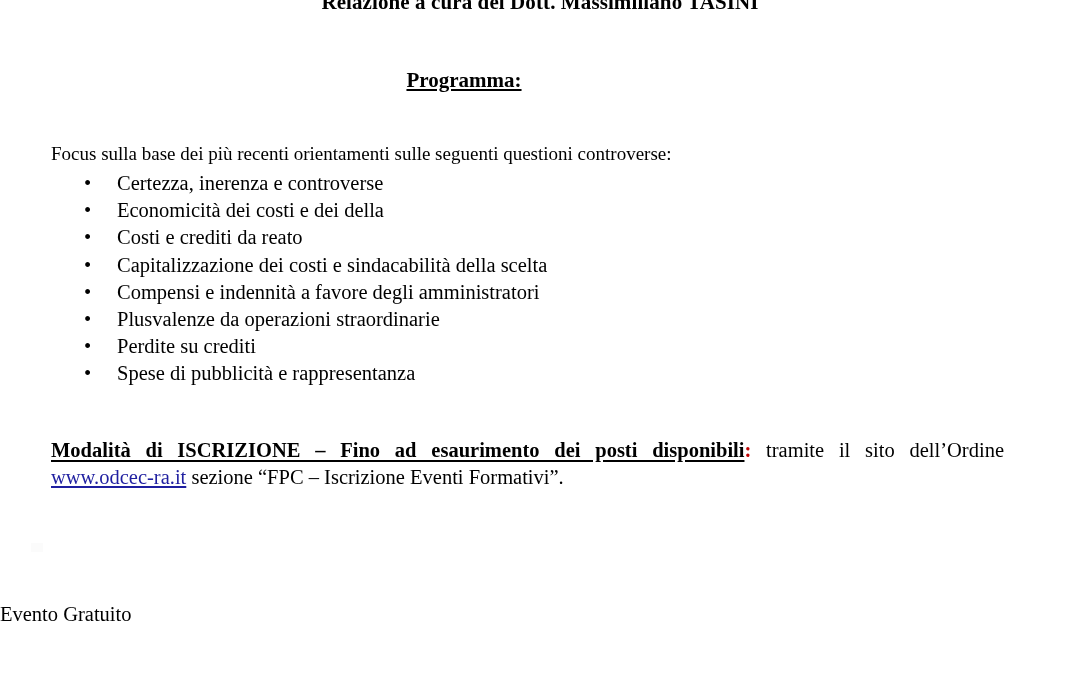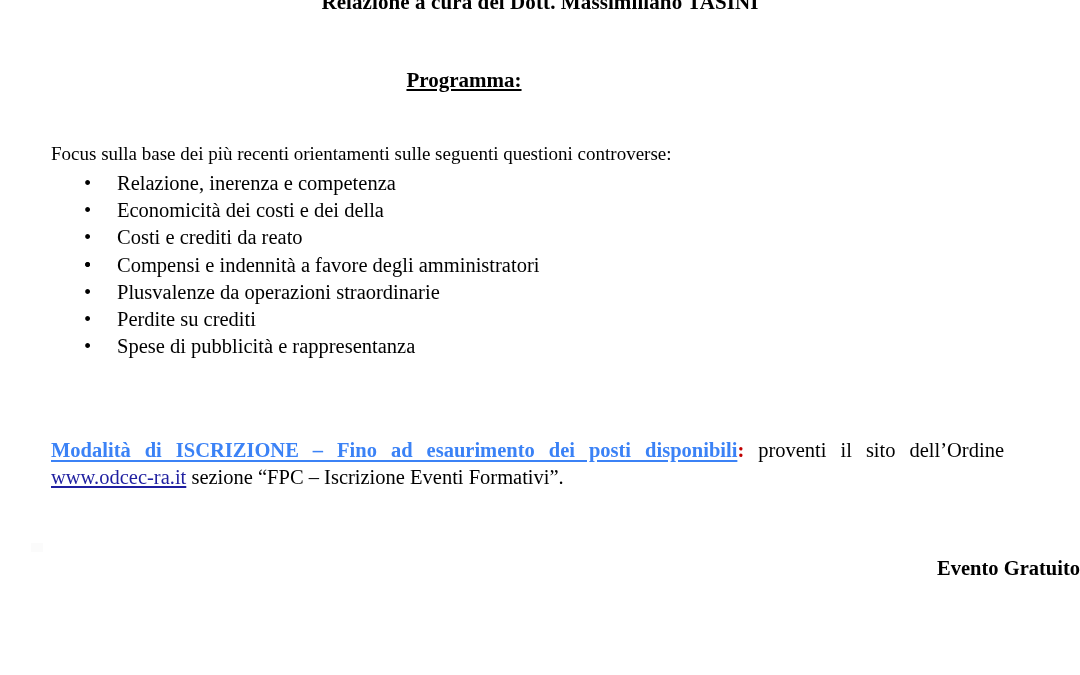--- a/index.html
+++ b/index.html
@@ -91,21 +91,21 @@
     position: absolute;
     top: 437px;
     left: 51px;
     width: 953px;
     font-size: 20.5px;
     line-height: 27px;
     text-align: justify;
     color: #000000;
   }
   .iscrizione .redhead {
-    color: #3b82f6;
+    color: #000000;
     font-weight: bold;
     text-decoration: underline;
     text-underline-offset: 2.5px;
     margin-top: 40px;
   }
   .iscrizione .redcolon {
     color: #C00000;
     font-weight: bold;
   }
   .iscrizione .weblink {
@@ -130,77 +130,78 @@
     top: 543px;
     left: 31px;
     width: 12px;
     height: 9px;
     background: #fbfbfb;
   }
 
   
   .footer {
     position: absolute;
-    top: 557px;
+    top: 603px;
     left: 0;
     width: 1080px;
-    text-align: right;
-    font-weight: bold;
+    text-align: left;
+    font-weight: normal;
     font-size: 20.5px;
   }
 </style>
 </head>
 <body>
 
 <div class="page">
 
   <div class="header-line">Relazione a cura del Dott. Massimiliano TASINI</div>
 
   <div class="programma">
     <span>Programma:</span>
   </div>
 
   <p class="intro">Focus sulla base dei più recenti orientamenti sulle seguenti questioni controverse:</p>
 
   <ul class="bullets">
     <li>
       <span class="bullet-marker">•</span>
-      <span>Relazione, inerenza e competenza</span>
+      <span>Certezza, inerenza e controverse</span>
     </li>
     <li>
       <span class="bullet-marker">•</span>
       <span>Economicità dei costi e dei della</span>
     </li>
     <li>
       <span class="bullet-marker">•</span>
       <span>Costi e crediti da reato</span>
     </li>
     <li>
       <span class="bullet-marker">•</span>
+      <span>Capitalizzazione dei costi e sindacabilità della scelta</span>
     </li>
     <li>
       <span class="bullet-marker">•</span>
       <span>Compensi e indennità a favore degli amministratori</span>
     </li>
     <li>
       <span class="bullet-marker">•</span>
       <span>Plusvalenze da operazioni straordinarie</span>
     </li>
     <li>
       <span class="bullet-marker">•</span>
       <span>Perdite su crediti</span>
     </li>
     <li>
       <span class="bullet-marker">•</span>
       <span>Spese di pubblicità e rappresentanza</span>
     </li>
   </ul>
 
   <div class="iscrizione">
-    <span class="line1"><span class="redhead">Modalità di ISCRIZIONE – Fino ad esaurimento dei posti disponibili</span><span class="redcolon">:</span><span> proventi il sito dell’Ordine</span></span>
+    <span class="line1"><span class="redhead">Modalità di ISCRIZIONE – Fino ad esaurimento dei posti disponibili</span><span class="redcolon">:</span><span> tramite il sito dell’Ordine</span></span>
       <span class="line2"><a class="weblink" href="#">www.odcec-ra.it</a><span> sezione “FPC – Iscrizione Eventi Formativi”.</span></span>
   </div>
 
   <div class="faint-mark"></div>
 
   <div class="footer">Evento Gratuito</div>
 
 </div>
 
 </body></html>

